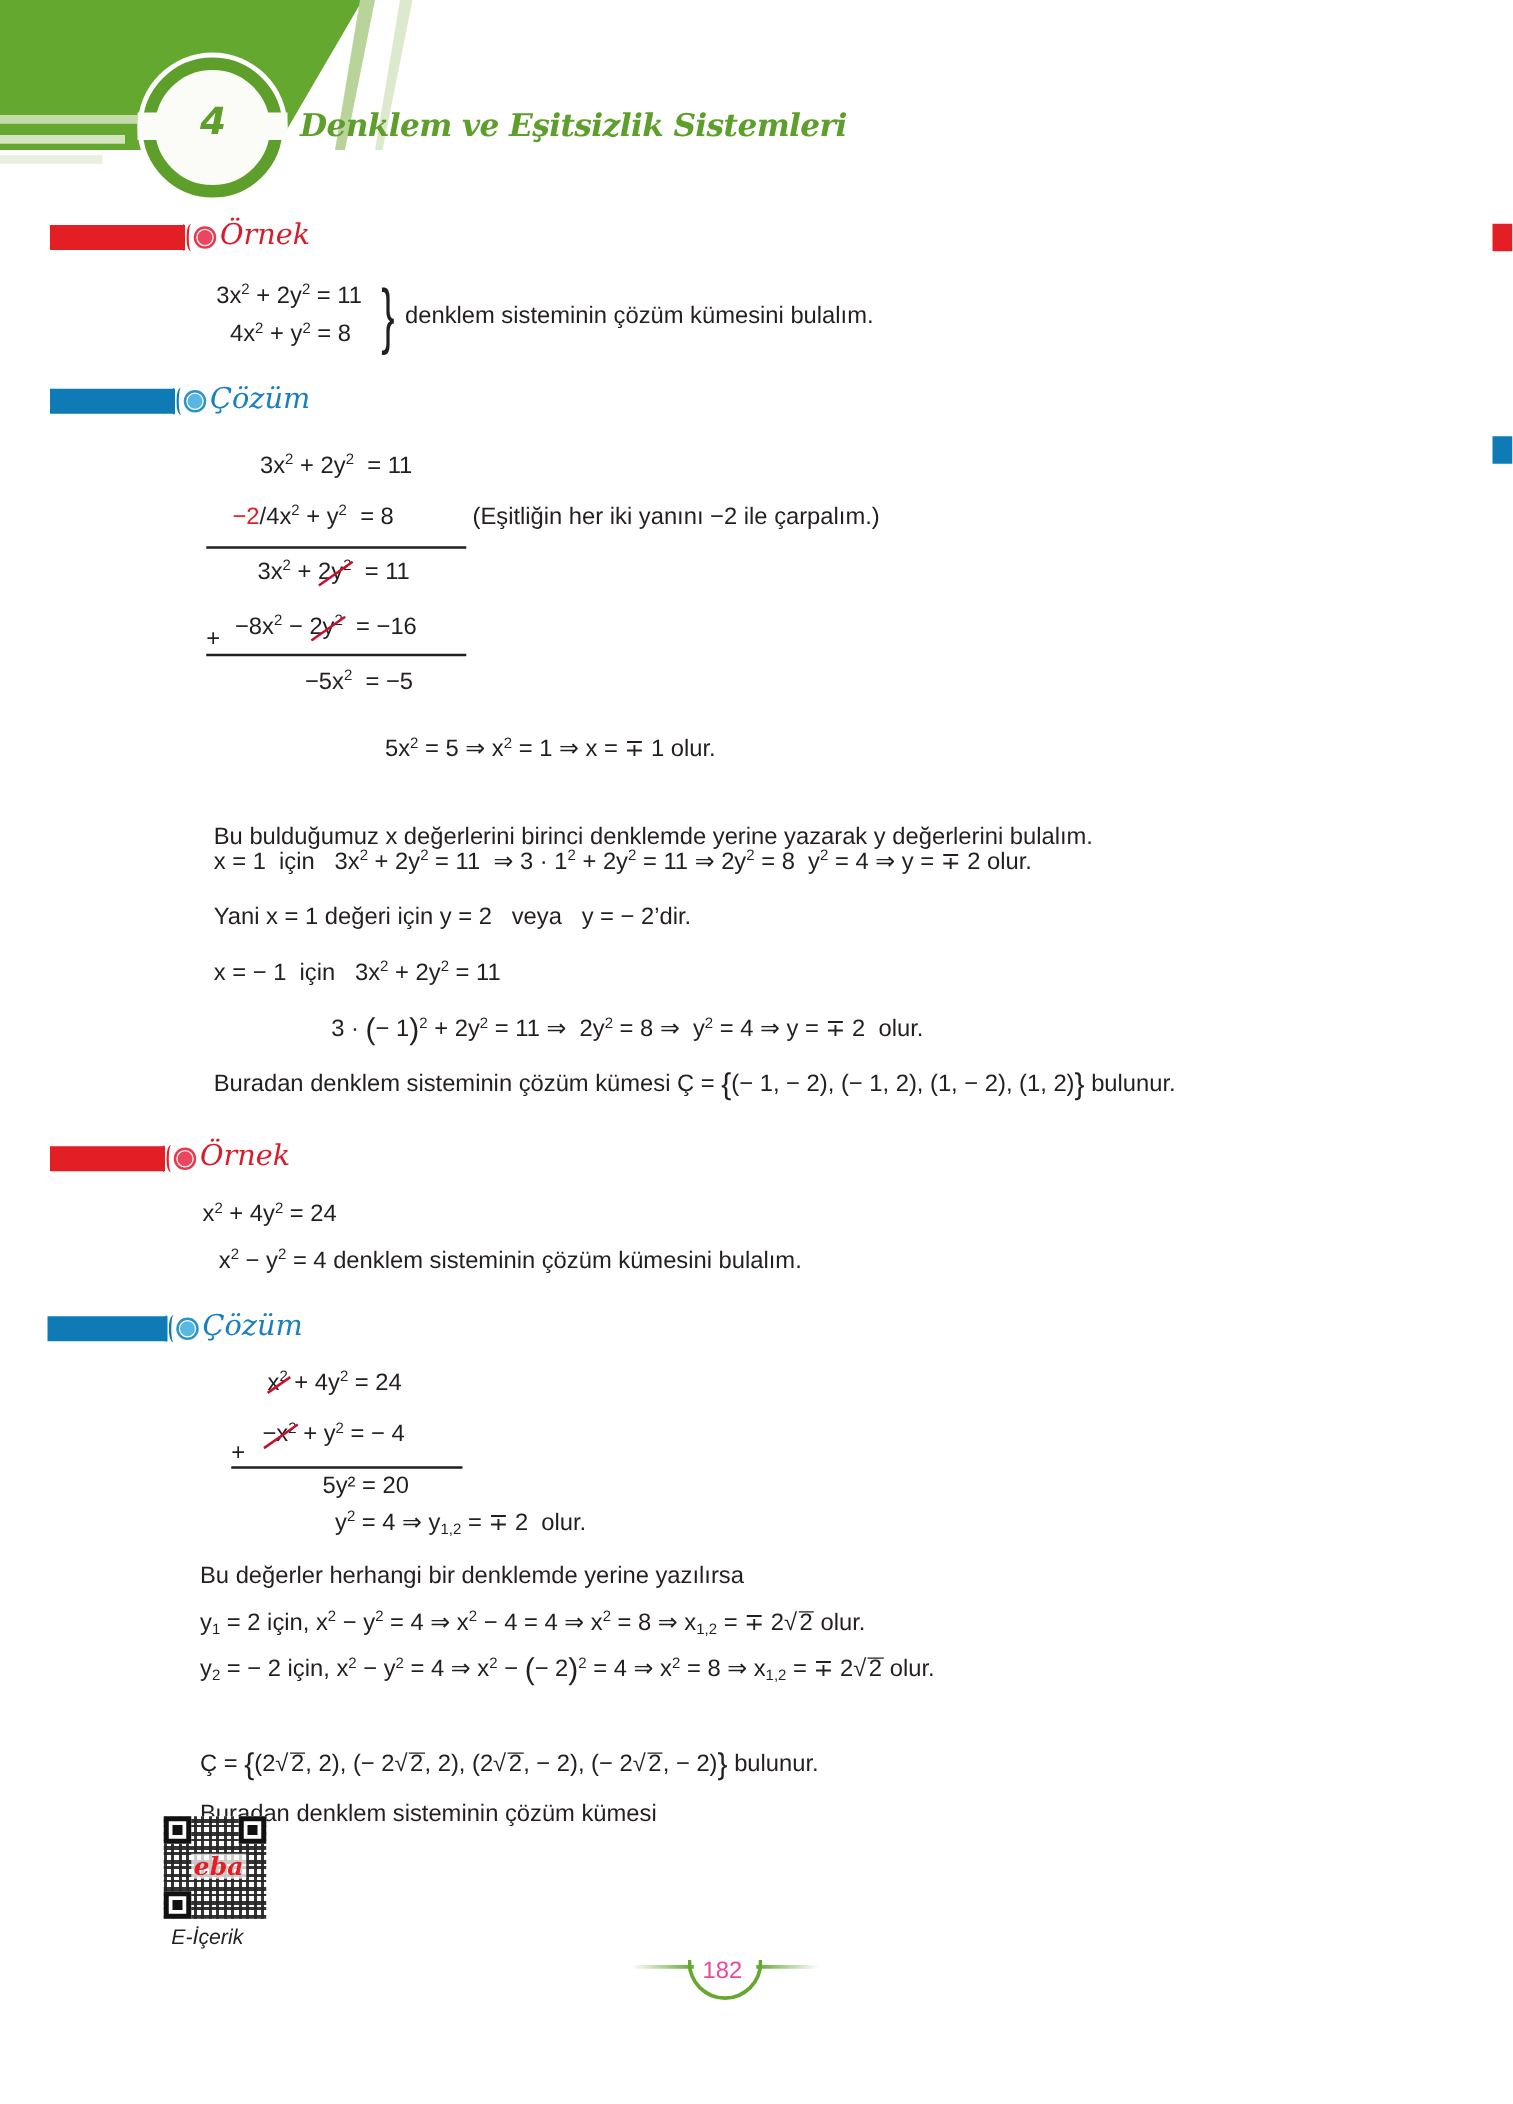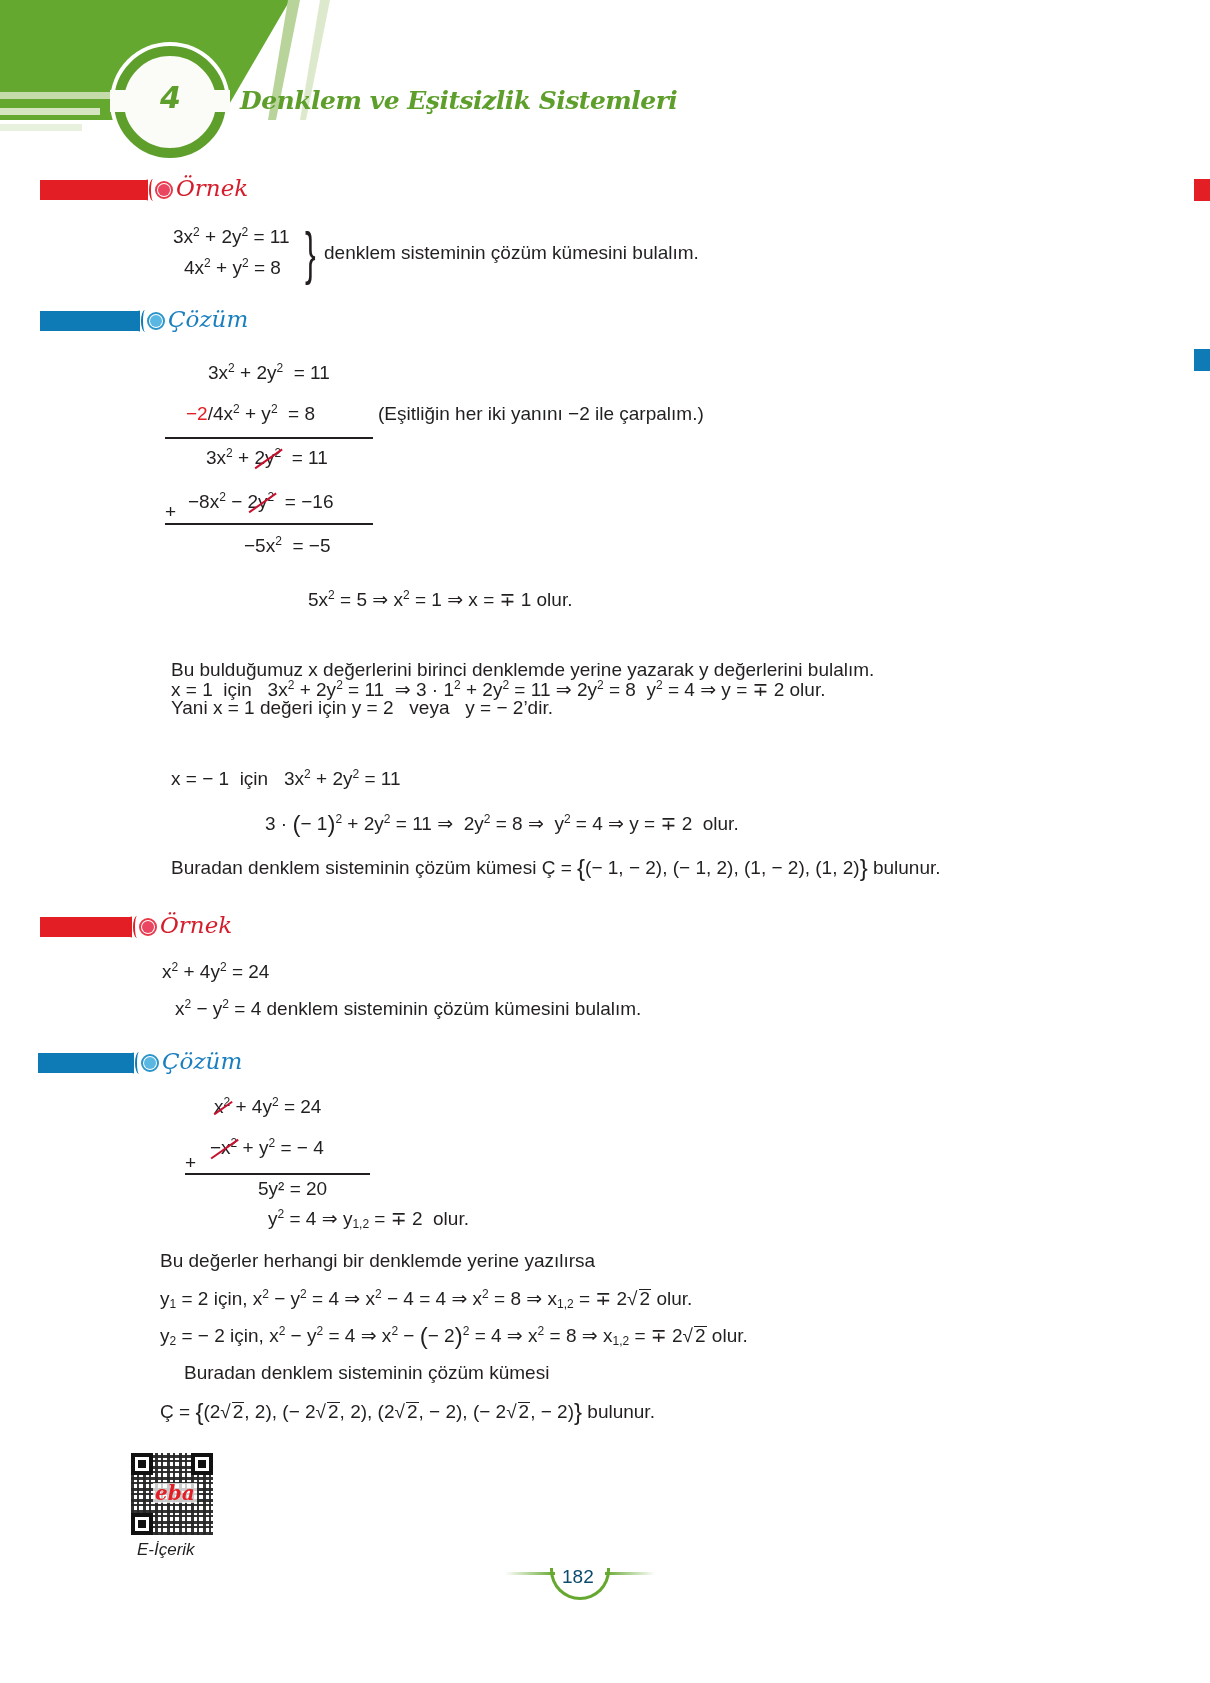--- a/index.html
+++ b/index.html
@@ -67,21 +67,21 @@
   .qr-logo { position: absolute; left: 22px; top: 30px; font-size: 20px; font-style: italic; font-weight: bold;
     color: #e31e25; font-family: "DejaVu Serif", serif; background: rgba(255,255,255,0.75); line-height: 20px; padding: 0 2px; }
   .qr-cap { position: absolute; left: 137px; top: 1540px; font-size: 17px; font-style: italic; color: #231f20; }
 
   
   .pg-line { position: absolute; top: 1572px; height: 3px; }
   .pg-line.l { left: 505px; width: 50px; background: linear-gradient(90deg, rgba(101,168,48,0), #65a830); }
   .pg-line.r { left: 605px; width: 50px; background: linear-gradient(90deg, #65a830, rgba(101,168,48,0)); }
   .pg-cup { position: absolute; left: 550px; top: 1568px; width: 60px; height: 32px; border: 3px solid #65a830; border-top: none;
     border-radius: 0 0 30px 30px; }
-  .pg-num { position: absolute; left: 562px; top: 1566px; font-size: 19px; color: #0c4a6e; }
+  .pg-num { position: absolute; left: 562px; top: 1566px; font-size: 19px; color: #ec4899; }
 </style>
 </head>
 <body>
 
 <div class="hdr-green2"></div>
 <div class="hdr-stripe s1"></div>
 <div class="hdr-stripe s2"></div>
 <div class="hdr-bars">
   <div class="hdr-bar b1"></div>
   <div class="hdr-bar b2"></div>
@@ -127,21 +127,21 @@
 <div class="hrule" style="left:165px; top:437px; width:208px;"></div>
 <div class="ln" style="left:206px; top:447px;">3x<sup>2</sup> + <span class="strike">2y<sup>2</sup></span> &nbsp;= 11</div>
 <div class="ln" style="left:165px; top:501px;">+</div>
 <div class="ln" style="left:188px; top:491px;">−8x<sup>2</sup> − <span class="strike">2y<sup>2</sup></span> &nbsp;= −16</div>
 <div class="hrule" style="left:165px; top:523px; width:208px;"></div>
 <div class="ln" style="left:244px; top:535px;">−5x<sup>2</sup> &nbsp;= −5</div>
 
 <div class="ln" style="left:268px; top:589px;margin-left:40px;">5x<sup>2</sup> = 5 ⇒ x<sup>2</sup> = 1 ⇒ x = ∓ 1 olur.</div>
 <div class="ln" style="left:171px; top:659px;">Bu bulduğumuz x değerlerini birinci denklemde yerine yazarak y değerlerini bulalım.</div>
 <div class="ln" style="left:171px; top:679px;">x = 1 &nbsp;için &nbsp;&nbsp;3x<sup>2</sup> + 2y<sup>2</sup> = 11 &nbsp;⇒ 3 · 1<sup>2</sup> + 2y<sup>2</sup> = 11 ⇒ 2y<sup>2</sup> = 8 &nbsp;y<sup>2</sup> = 4 ⇒ y = ∓ 2 olur.</div>
-<div class="ln" style="left:171px; top:697px;text-align:right;">Yani x = 1 değeri için y = 2 &nbsp;&nbsp;veya &nbsp;&nbsp;y = − 2’dir.</div>
+<div class="ln" style="left:171px; top:723px;text-align:right;">Yani x = 1 değeri için y = 2 &nbsp;&nbsp;veya &nbsp;&nbsp;y = − 2’dir.</div>
 <div class="ln" style="left:171px; top:768px;">x = − 1 &nbsp;için &nbsp;&nbsp;3x<sup>2</sup> + 2y<sup>2</sup> = 11</div>
 <div class="ln" style="left:247px; top:813px;margin-left:18px;">3 · <span class="bigb">(</span>− 1<span class="bigb">)</span><sup>2</sup> + 2y<sup>2</sup> = 11 ⇒ &nbsp;2y<sup>2</sup> = 8 ⇒ &nbsp;y<sup>2</sup> = 4 ⇒ y = ∓ 2 &nbsp;olur.</div>
 <div class="ln" style="left:171px; top:857px;">
   <span>Buradan denklem sisteminin çözüm kümesi Ç =</span>
   <span class="bigb">{</span>(− 1, − 2), (− 1, 2), (1, − 2), (1, 2)<span class="bigb">}</span>
   <span>bulunur.</span>
 </div>
 
 <div class="sec" style="left:40px; top:916px; width:210px;">
   <div class="sec-bar red" style="width:92px;"></div>
@@ -171,21 +171,21 @@
 <div class="ln" style="left:214px; top:1096px;"><span class="strike">x<sup>2</sup></span> + 4y<sup>2</sup> = 24</div>
 <div class="ln" style="left:185px; top:1152px;">+</div>
 <div class="ln" style="left:210px; top:1137px;"><span class="strike">−x<sup>2</sup></span> + y<sup>2</sup> = − 4</div>
 <div class="hrule" style="left:185px; top:1173px; width:185px;"></div>
 <div class="ln" style="left:258px; top:1178px;">5y² = 20</div>
 <div class="ln" style="left:268px; top:1208px;">y<sup>2</sup> = 4 ⇒ y<sub>1,2</sub> = ∓ 2 &nbsp;olur.</div>
 
 <div class="ln" style="left:160px; top:1250px;">Bu değerler herhangi bir denklemde yerine yazılırsa</div>
 <div class="ln" style="left:160px; top:1288px;">y<sub>1</sub> = 2 için, x<sup>2</sup> − y<sup>2</sup> = 4 ⇒ x<sup>2</sup> − 4 = 4 ⇒ x<sup>2</sup> = 8 ⇒ x<sub>1,2</sub> = ∓ 2√<span class="sqrt">2</span> olur.</div>
 <div class="ln" style="left:160px; top:1325px;">y<sub>2</sub> = − 2 için, x<sup>2</sup> − y<sup>2</sup> = 4 ⇒ x<sup>2</sup> − <span class="bigb">(</span>− 2<span class="bigb">)</span><sup>2</sup> = 4 ⇒ x<sup>2</sup> = 8 ⇒ x<sub>1,2</sub> = ∓ 2√<span class="sqrt">2</span> olur.</div>
-<div class="ln" style="left:160px; top:1362px;margin-left:24px;">Buradan denklem sisteminin çözüm kümesi</div>
+<div class="ln" style="left:160px; top:1441px;">Buradan denklem sisteminin çözüm kümesi</div>
 <div class="ln" style="left:160px; top:1401px;">Ç = <span class="bigb">{</span>(2√<span class="sqrt">2</span>, 2), (− 2√<span class="sqrt">2</span>, 2), (2√<span class="sqrt">2</span>, − 2), (− 2√<span class="sqrt">2</span>, − 2)<span class="bigb">}</span> <span>bulunur.</span></div>
 
 <div class="qr">
   <div class="qr-grid"></div>
   <div class="qr-finder" style="left:0; top:0;"></div>
   <div class="qr-finder" style="right:0; top:0;"></div>
   <div class="qr-finder" style="left:0; bottom:0;"></div>
   <div class="qr-logo">eba</div>
 </div>
 <div class="qr-cap">E-İçerik</div>

